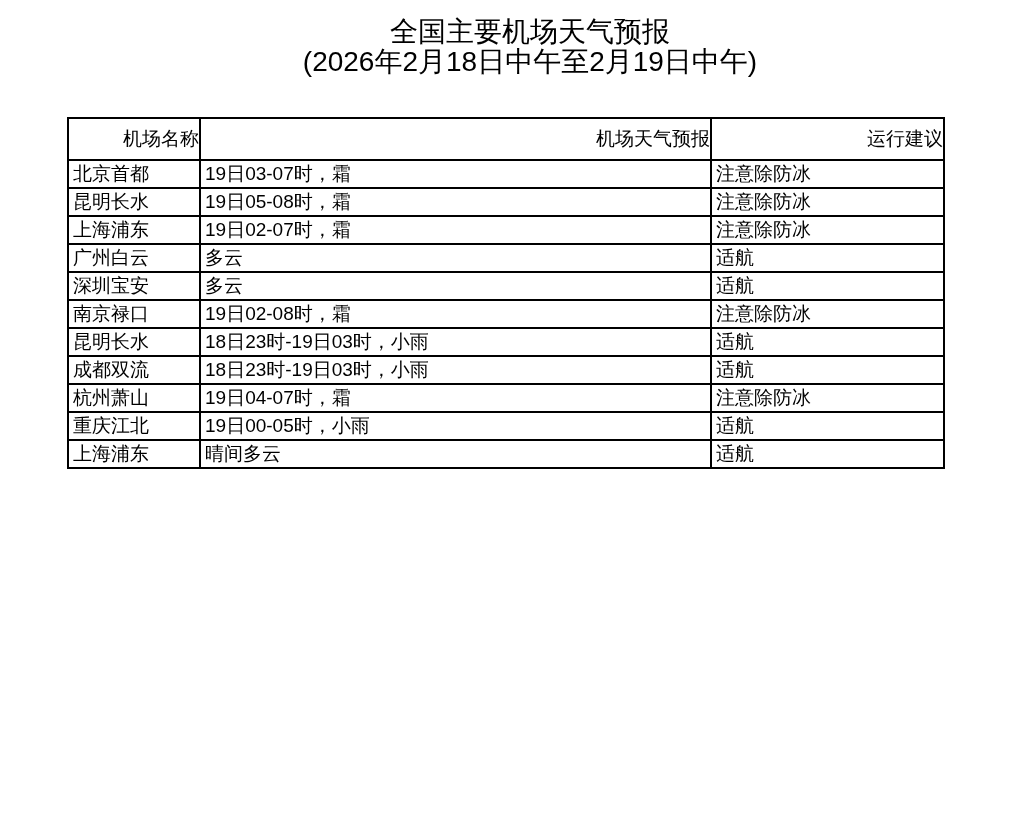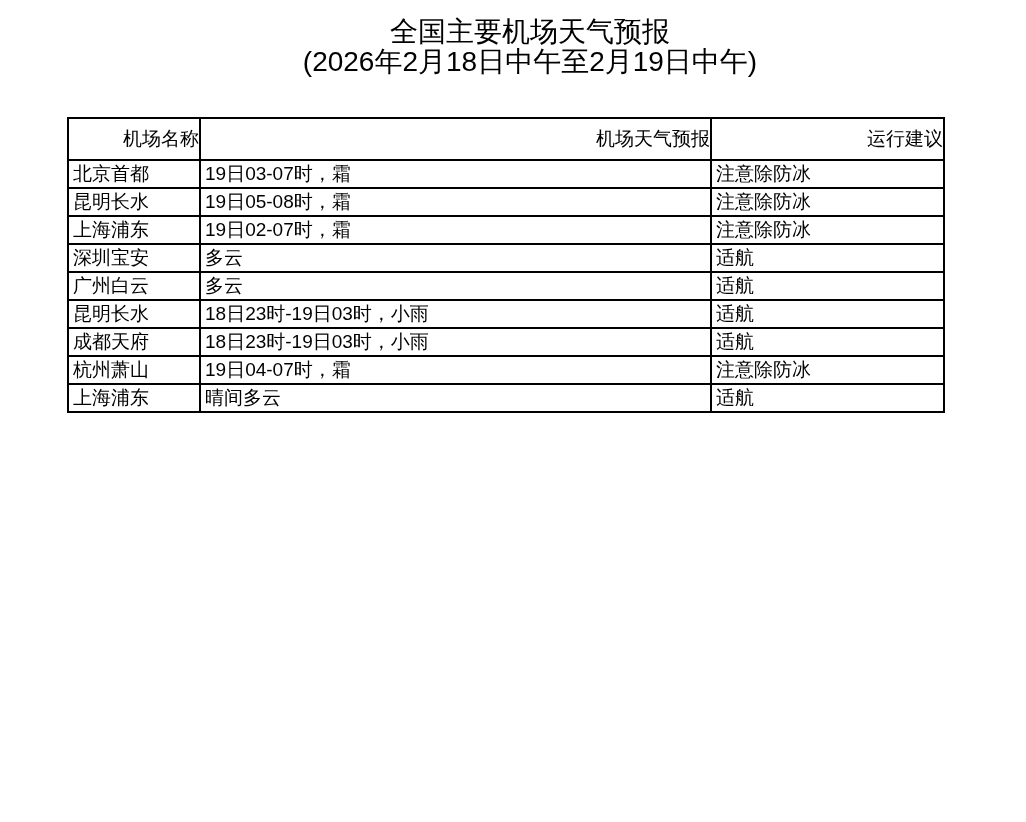--- a/index.html
+++ b/index.html
@@ -80,43 +80,53 @@
       <td>昆明长水</td>
       <td>19日05-08时，霜</td>
       <td>注意除防冰</td>
     </tr>
     <tr>
       <td>上海浦东</td>
       <td>19日02-07时，霜</td>
       <td>注意除防冰</td>
     </tr>
     <tr>
+      <td>广州白云</td>
+      <td>多云</td>
+      <td>适航</td>
+    </tr>
+    <tr>
       <td>深圳宝安</td>
       <td>多云</td>
       <td>适航</td>
     </tr>
     <tr>
-      <td>广州白云</td>
-      <td>多云</td>
-      <td>适航</td>
+      <td>南京禄口</td>
+      <td>19日02-08时，霜</td>
+      <td>注意除防冰</td>
     </tr>
     <tr>
       <td>昆明长水</td>
       <td>18日23时-19日03时，小雨</td>
       <td>适航</td>
     </tr>
     <tr>
-      <td>成都天府</td>
+      <td>成都双流</td>
       <td>18日23时-19日03时，小雨</td>
       <td>适航</td>
     </tr>
     <tr>
       <td>杭州萧山</td>
       <td>19日04-07时，霜</td>
       <td>注意除防冰</td>
+    </tr>
+    <tr>
+      <td>重庆江北</td>
+      <td>19日00-05时，小雨</td>
+      <td>适航</td>
     </tr>
     <tr>
       <td>上海浦东</td>
       <td>晴间多云</td>
       <td>适航</td>
     </tr>
   </tbody>
 </table>
 
 </body></html>

